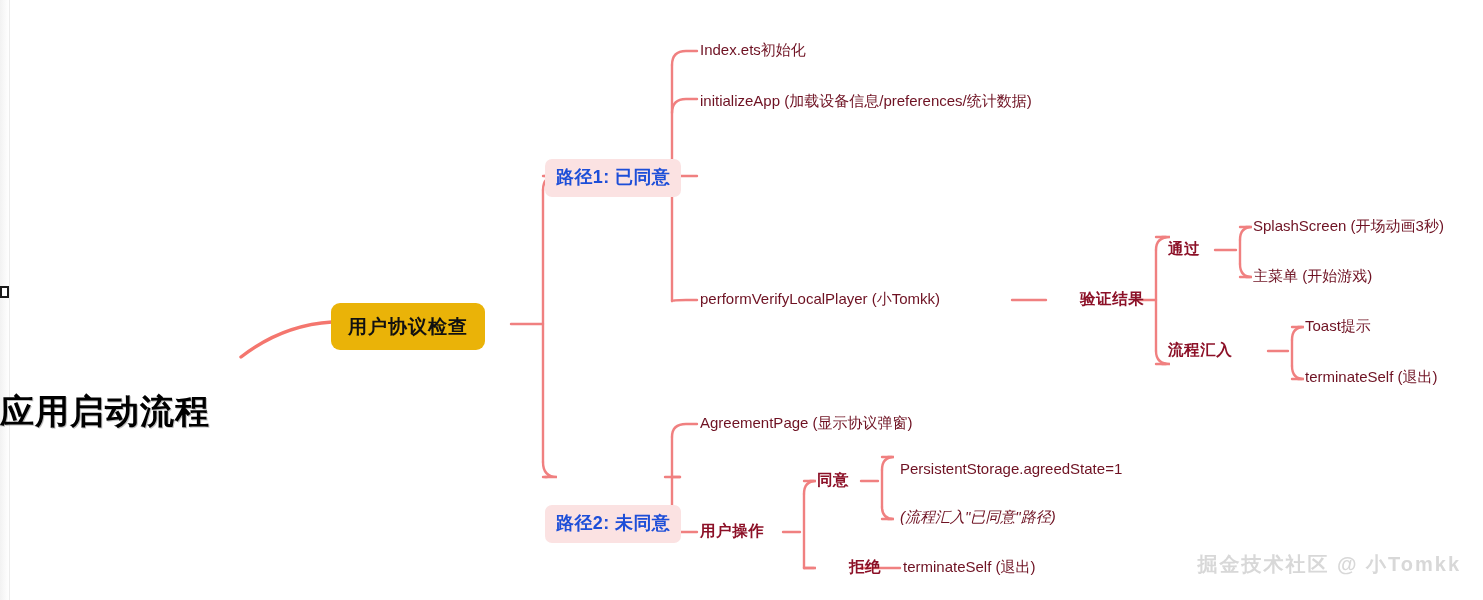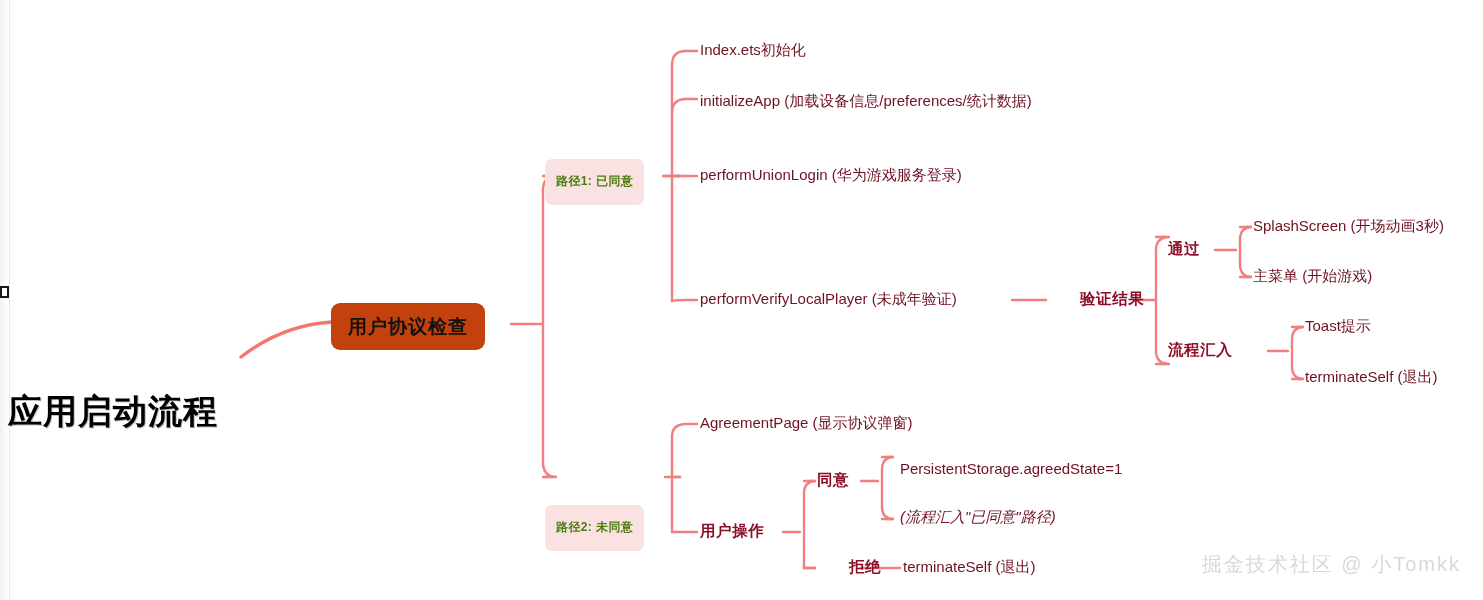--- a/index.html
+++ b/index.html
@@ -37,36 +37,36 @@
     width: 1483px; height: 600px;
     pointer-events: none;
   }
   .node {
     position: absolute;
     white-space: nowrap;
     line-height: 1.32;
   }
   
   .root {
-    background: #c2410c;
+    background: #eab308;
     color: #111111;
     font-weight: bold;
     font-size: 19px;
     border-radius: 9px;
     padding: 11px 17px;
     letter-spacing: 1px;
   }
   
   .lvl1 {
     background: #FBE2E2;
-    color: #4d7c0f;
-    font-weight: bold;
-    font-size: 12px;
+    color: #1d4ed8;
+    font-weight: bold;
+    font-size: 18px;
     border-radius: 7px;
-    padding: 15px 11px;
+    padding: 7px 11px;
     letter-spacing: .4px;
   }
   
   .boldnode {
     color: #8C1027;
     font-weight: bold;
     font-size: 15.5px;
     letter-spacing: .6px;
   }
   
@@ -80,37 +80,37 @@
     width: 372px;
     line-height: 1.45;
   }
   .leaf.italic {
     font-style: italic;
     font-weight: 500;
   }
   
   .page-title {
     position: absolute;
-    left: 8px;
+    left: 0;
     top: 389px;
     font-size: 34px;
     font-weight: bold;
     color: #000000;
     letter-spacing: 1px;
     text-shadow: 1px 1px 0 rgba(0,0,0,0.25);
   }
   
   .watermark {
     position: absolute;
     right: 22px;
     bottom: 22px;
     font-size: 20px;
     color: #d8d8d8;
     letter-spacing: 2px;
-    font-weight: 400;
+    font-weight: 700;
   }
 </style>
 </head>
 <body>
 
 <div id="canvas">
 
   <div class="gutter"></div>
   <div class="edge-artifact"></div>
 
@@ -187,23 +187,22 @@
   <div class="node root" style="left:331px; top:303px;">用户协议检查</div>
 
   <div class="node lvl1" style="left:545px; top:159px;">路径1: 已同意</div>
 
   <div class="node lvl1" style="left:545px; top:461px;margin-top:44px;">路径2: 未同意</div>
 
   <div class="node leaf" style="left:700px; top:40px;">Index.ets初始化</div>
 
   <div class="node leaf wrap" style="left:700px; top:90px;">initializeApp (加载设备信息/preferences/统计数据)</div>
 
-  <div class="node leaf" style="left:700px; top:165px;">performUnionLogin (华为游戏服务登录)</div>
-
-  <div class="node leaf" style="left:700px; top:289px;">performVerifyLocalPlayer (未成年验证)</div>
+
+  <div class="node leaf" style="left:700px; top:289px;">performVerifyLocalPlayer (小Tomkk)</div>
 
   <div class="node boldnode" style="left:1048px; top:289px;padding-left:32px;">验证结果</div>
 
   <div class="node boldnode" style="left:1168px; top:239px;">通过</div>
 
   <div class="node leaf" style="left:1253px; top:216px;">SplashScreen (开场动画3秒)</div>
 
   <div class="node leaf" style="left:1253px; top:266px;">主菜单 (开始游戏)</div>
 
   <div class="node boldnode" style="left:1168px; top:340px;">流程汇入</div>

